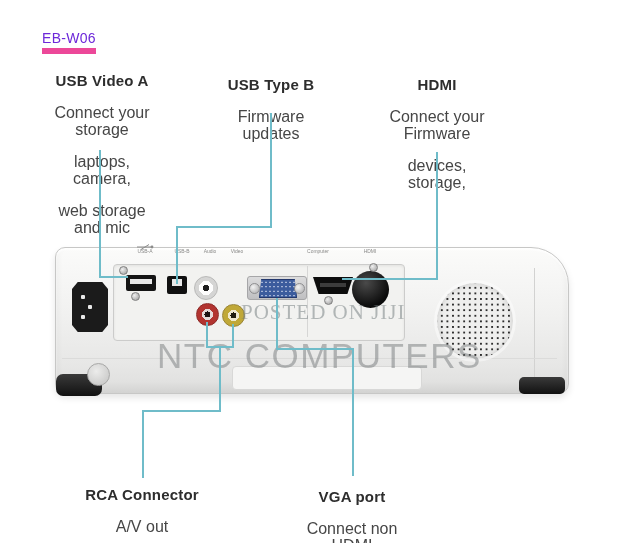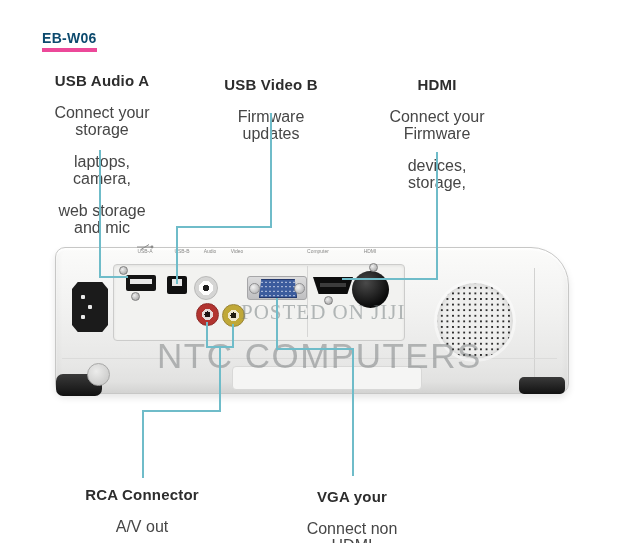--- a/index.html
+++ b/index.html
@@ -4,22 +4,22 @@
 <style>
   html,body{margin:0;padding:0;background:#fff;}
   .stage{
     position:relative;width:620px;height:543px;background:#fff;overflow:hidden;
     font-family:"Liberation Sans","DejaVu Sans",sans-serif;
   }
   .abs{position:absolute;}
 
   
   .doc-title{
-    left:42px;top:30px;font-size:14px;font-weight:bold;color:#0c4a6e;
-    border-bottom:4px solid #ec4899;padding-bottom:2px;letter-spacing:.3px;
+    left:42px;top:30px;font-size:14px;font-weight:normal;color:#6d28d9;
+    border-bottom:6px solid #ec4899;padding-bottom:2px;letter-spacing:.3px;
   }
   .callout{width:140px;text-align:center;}
   .callout h3{margin:0 0 4px 0;font-size:15px;font-weight:bold;color:#2d2d2d;letter-spacing:.2px;}
   .callout p{margin:16px;font-size:16px;line-height:16.5px;color:#464646;}
   .c-usb-a{left:32px;top:72px;}
   .c-usb-b{left:201px;top:76px;}
   .c-hdmi{left:367px;top:76px;}
   .c-rca{left:72px;top:486px;}
   .c-vga{left:282px;top:488px;}
 
@@ -134,44 +134,44 @@
   }
 </style>
 </head>
 <body>
 
 <div class="stage">
 
   <div class="abs doc-title">EB-W06</div>
 
   <div class="abs callout c-usb-a">
-    <h3>USB Audio A</h3>
+    <h3>USB Video A</h3>
     <p>Connect your storage</p>
     <p>laptops, camera,</p>
     <p>web storage and mic</p>
   </div>
 
   <div class="abs callout c-usb-b">
-    <h3>USB Video B</h3>
+    <h3>USB Type B</h3>
     <p>Firmware updates</p>
   </div>
 
   <div class="abs callout c-hdmi">
     <h3>HDMI</h3>
     <p>Connect your Firmware</p>
     <p>devices, storage,</p>
   </div>
 
   <div class="abs callout c-rca">
     <h3>RCA Connector</h3>
     <p>A/V out</p>
   </div>
 
   <div class="abs callout c-vga">
-    <h3>VGA your</h3>
+    <h3>VGA port</h3>
     <p>Connect non HDMI</p>
   </div>
 
   <div class="abs body"></div>
   <div class="abs seam-v"></div>
   <div class="abs seam-h"></div>
   <div class="abs tray"></div>
   <div class="abs foot foot-left"></div>
   <div class="abs knob"></div>
   <div class="abs foot foot-right"></div>

